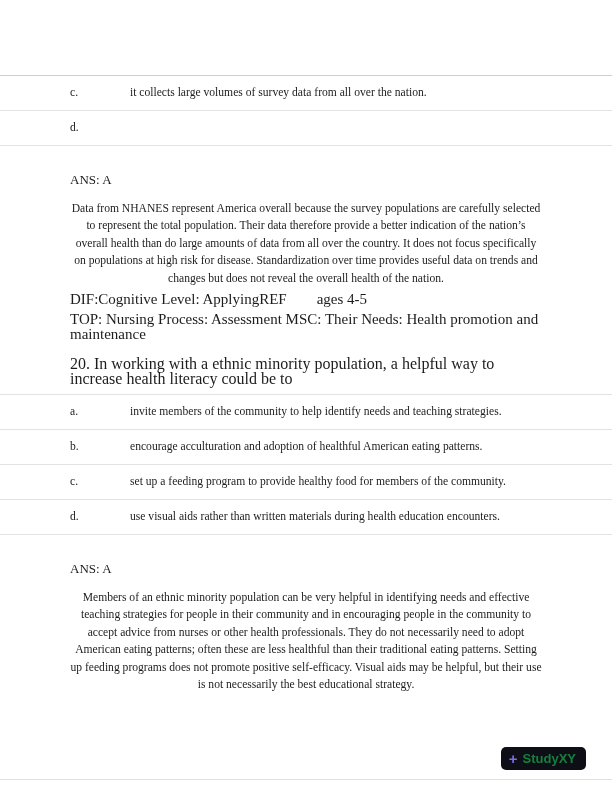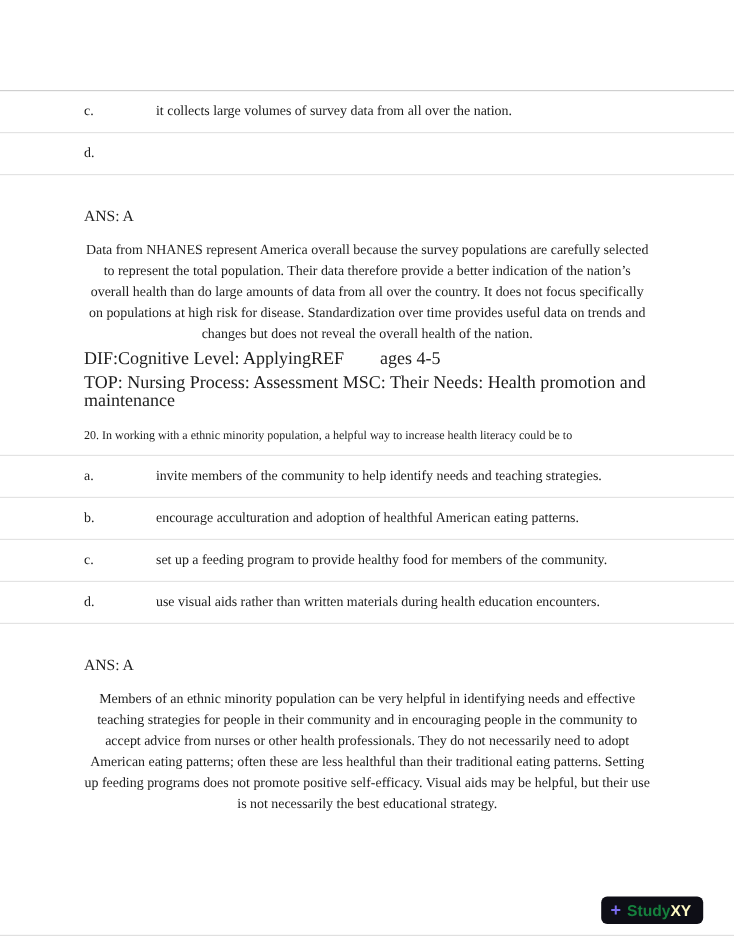--- a/index.html
+++ b/index.html
@@ -48,21 +48,21 @@
     margin-top: 13px;
     text-align: center;
   }
   .meta-line {
     font-size: 15px;
     line-height: 15px;
     margin-top: 5px;
     white-space: pre-wrap;
   }
   .question-line {
-    font-size: 10px;
+    font-size: 16px;
     line-height: 15px;
     margin-top: 14px;
     padding-bottom: 8px;
   }
   .footer-badge {
     position: absolute;
     right: 26px;
     bottom 22px;
     bottom: 22px;
     display: flex;
@@ -75,21 +75,21 @@
     font-weight: bold;
     font-size: 13px;
   }
   .plus-icon {
     color: #7b6cf0;
     font-size: 15px;
     font-weight: bold;
     line-height: 14px;
   }
   .brand-study { color: #15803d; }
-  .brand-xy { color: #fef9c3; }
+  .brand-xy { color: #15803d; }
   .bottom-rule {
     position: absolute;
     left: 0;
     right: 0;
     bottom: 12px;
     border-top: 1px solid #e0e0e0;
   }
 </style>
 </head>
 <body>

